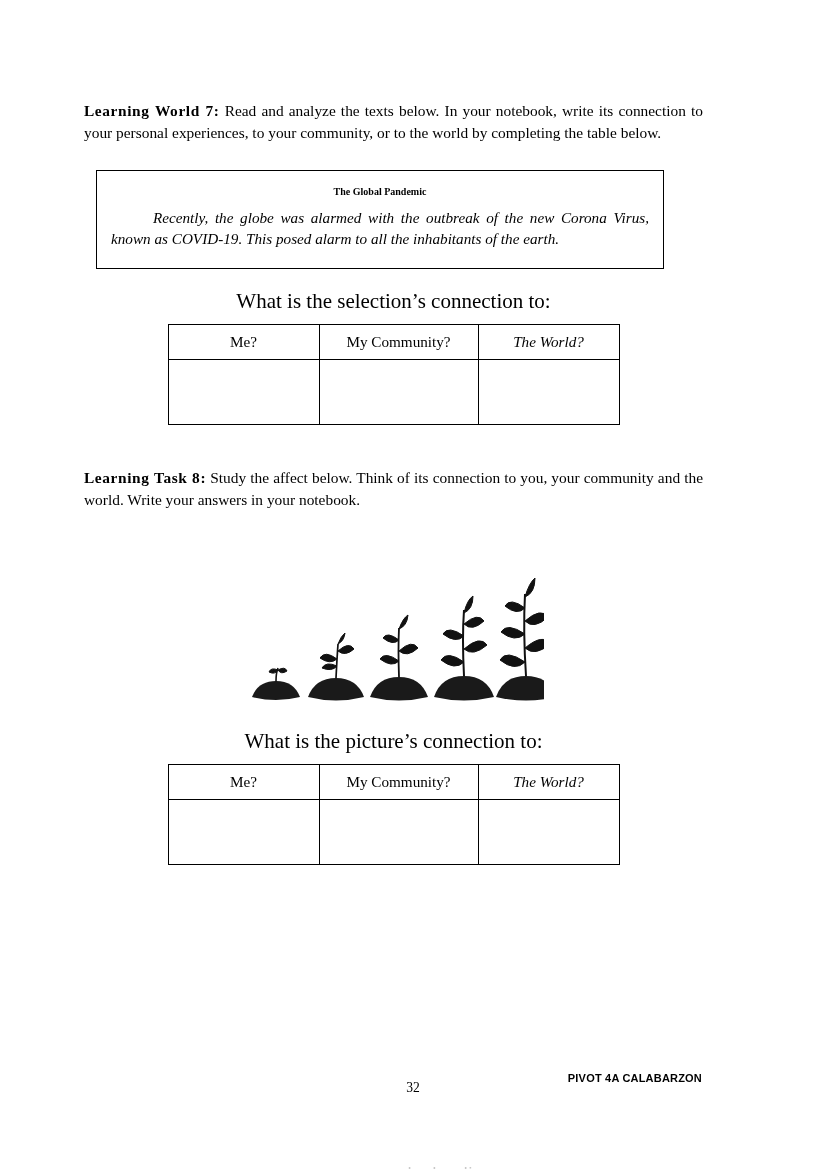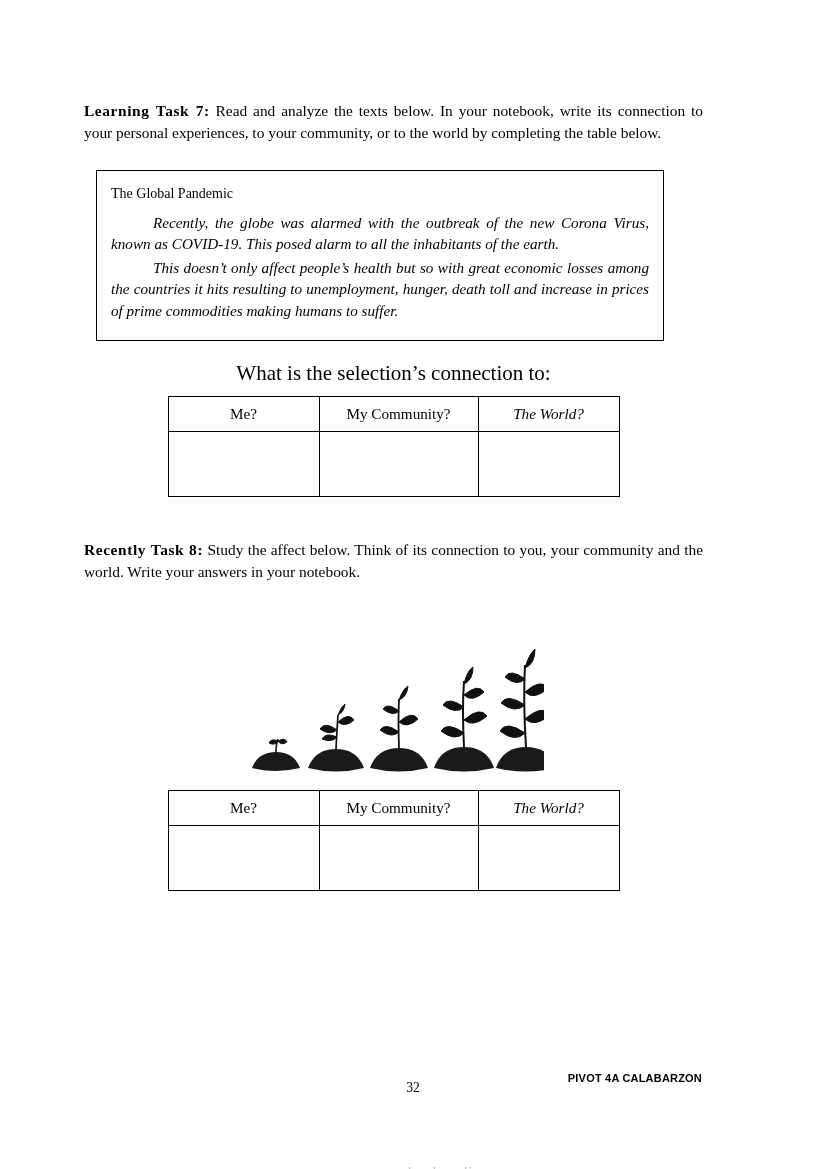--- a/index.html
+++ b/index.html
@@ -43,22 +43,23 @@
 
   
   .reading-box {
     border: 1px solid #000;
     margin: 26px 0 0 12px;
     width: 568px;
     box-sizing: border-box;
     padding: 12px 14px 16px 14px;
   }
   .reading-title {
-    font-weight: normal;
-    font-size: 14px;
+    text-align: center;
+    font-weight: bold;
+    font-size: 10px;
     margin: 3px 0 10px 0;
   }
   .reading-para {
     font-size: 15.2px;
     line-height: 1.42;
     text-align: justify;
     text-justify: inter-word;
     text-indent: 42px;
     margin: 0 0 2px 0;
     font-style: italic;
@@ -132,27 +133,26 @@
   }
   .spacer-gap { height: 42px; }
 </style>
 </head>
 <body>
 
 <div class="page">
   <div class="content">
 
     <p class="task-para">
-      <span class="task-label">Learning Task 7:</span><span> Read and analyze the texts below. In your notebook, write its connection to your personal experiences, to your community, or to the world by completing the table below.</span>
+      <span class="task-label">Learning World 7:</span><span> Read and analyze the texts below. In your notebook, write its connection to your personal experiences, to your community, or to the world by completing the table below.</span>
     </p>
 
     <div class="reading-box">
       <div class="reading-title">The Global Pandemic</div>
       <p class="reading-para">Recently, the globe was alarmed with the outbreak of the new Corona Virus, known as COVID-19. This posed alarm to all the inhabitants of the earth.</p>
-      <p class="reading-para">This doesn’t only affect people’s health but so with great economic losses among the countries it hits resulting to unemployment, hunger, death toll and increase in prices of prime commodities making humans to suffer.</p>
     </div>
 
     <div class="prompt">What is the selection’s connection to:</div>
 
     <table class="answer-table">
       <thead>
         <tr>
           <th class="col-me">Me?</th>
           <th class="col-comm">My Community?</th>
           <th class="col-world">The World?</th>
@@ -163,21 +163,21 @@
           <td></td>
           <td></td>
           <td></td>
         </tr>
       </tbody>
     </table>
 
     <div class="spacer-gap"></div>
 
     <p class="task-para">
-      <span class="task-label">Recently Task 8:</span><span> Study the affect below. Think of its connection to you, your community and the world. Write your answers in your notebook.</span>
+      <span class="task-label">Learning Task 8:</span><span> Study the affect below. Think of its connection to you, your community and the world. Write your answers in your notebook.</span>
     </p>
 
     <div class="illustration">
       <svg width="300" height="180" viewBox="0 0 300 180">
 
         <g fill="#1a1a1a">
           <path d="M8 168 q6 -16 24 -16 q18 0 24 16 q-24 6 -48 0 z"></path>
           <path d="M64 168 q7 -19 28 -19 q21 0 28 19 q-28 7 -56 0 z"></path>
           <path d="M126 168 q7 -20 29 -20 q22 0 29 20 q-29 7 -58 0 z"></path>
           <path d="M190 168 q7 -21 30 -21 q23 0 30 21 q-30 7 -60 0 z"></path>
@@ -220,20 +220,21 @@
           <path d="M281 133 q-19 -13 -25 -2 q15 12 25 2 z"></path>
           <path d="M281 119 q18 -15 25 -4 q-15 13 -25 4 z"></path>
           <path d="M281 105 q-18 -12 -24 -2 q14 11 24 2 z"></path>
           <path d="M281 92 q16 -14 23 -4 q-14 13 -23 4 z"></path>
           <path d="M281 79 q-15 -11 -20 -2 q12 10 20 2 z"></path>
           <path d="M281 68 q4 -14 10 -19 q0 15 -10 19 z"></path>
         </g>
       </svg>
     </div>
 
+    <div class="prompt">What is the picture’s connection to:</div>
 
     <table class="answer-table">
       <thead>
         <tr>
           <th class="col-me">Me?</th>
           <th class="col-comm">My Community?</th>
           <th class="col-world">The World?</th>
         </tr>
       </thead>
       <tbody>

